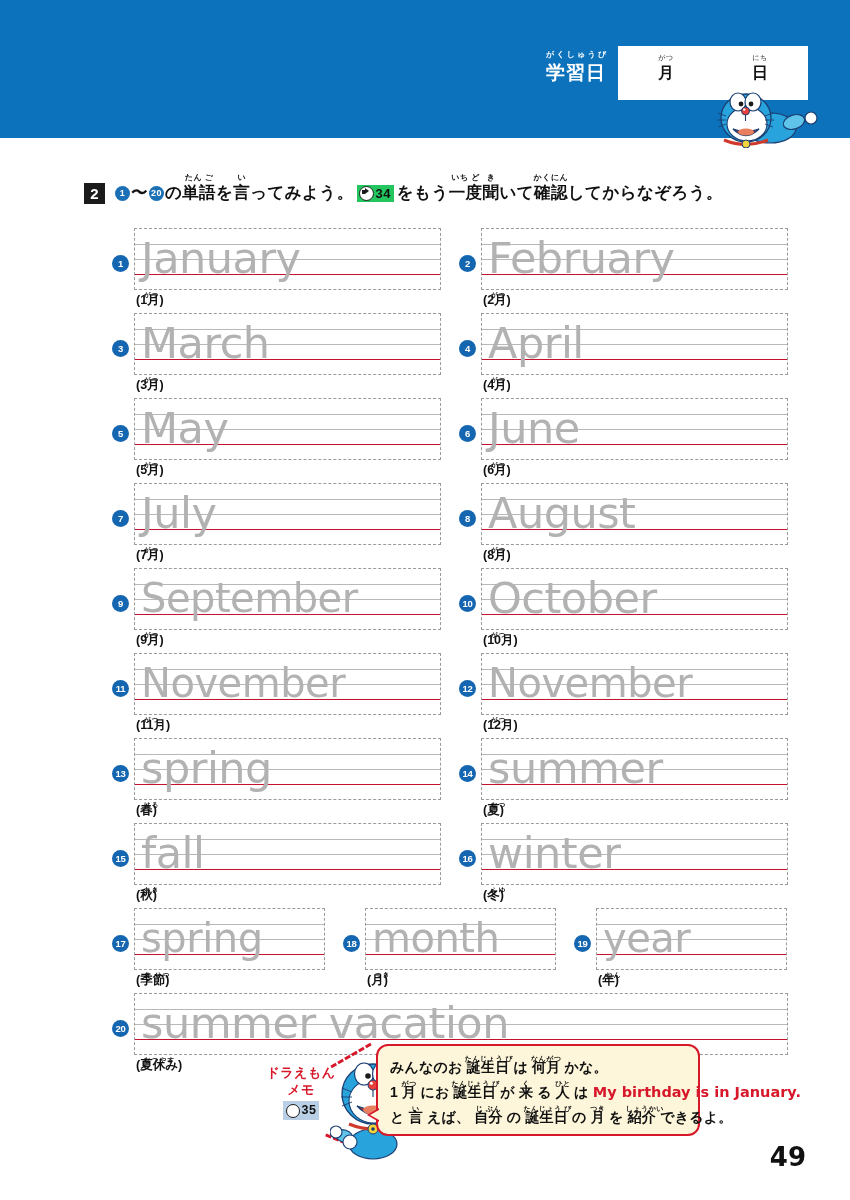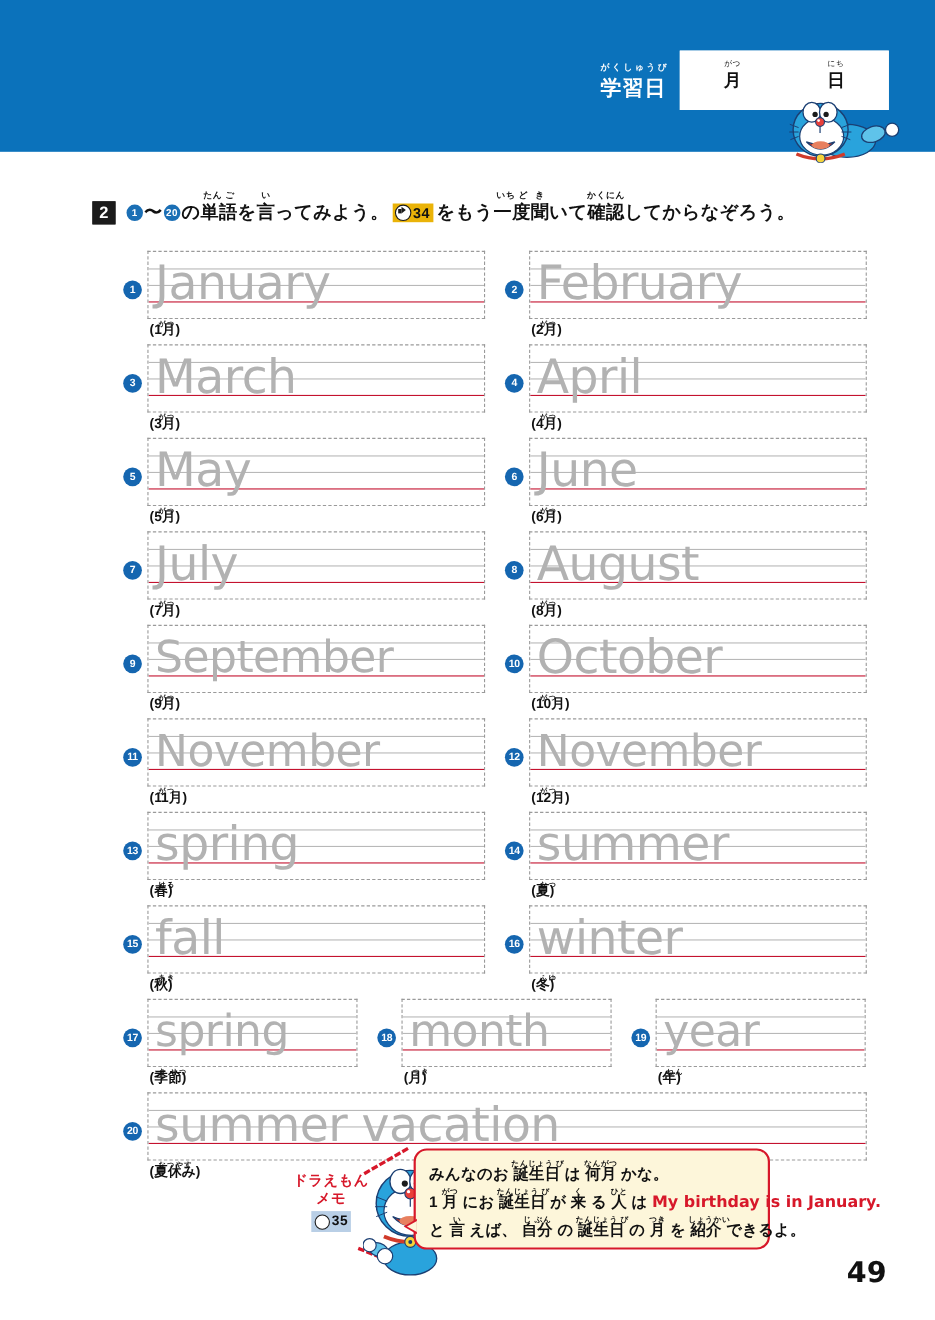--- a/index.html
+++ b/index.html
@@ -23,21 +23,21 @@
     left: 0; top: 0;
     width: 850px;
     height: 138px;
     background: #0b72bb;
   }
   .header-inner {
     position: absolute;
     right: 42px;
     top: 46px;
     display: flex;
-    align-items: center;
+    align-items: flex-start;
   }
   .studydate-label {
     position: relative;
     color: #ffffff;
     font-weight: bold;
     font-size: 19px;
     letter-spacing: 1px;
     margin-right: 12px;
     margin-top: 14px;
     white-space: nowrap;
@@ -142,21 +142,21 @@
     font-size: 8px;
     font-weight: bold;
     text-align: center;
     letter-spacing: 0.5px;
     color: #111;
     white-space: nowrap;
   }
   .audio-badge {
     display: inline-flex;
     align-items: center;
-    background: #eab308;
+    background: #22c55e;
     padding: 1px 3px 1px 2px;
     margin: 0 3px;
     vertical-align: middle;
   }
   .audio-badge .spk {
     width: 13px; height: 13px;
     border-radius: 50%;
     border: 1.4px solid #1b1b1b;
     background: #fff;
     display: inline-block;

